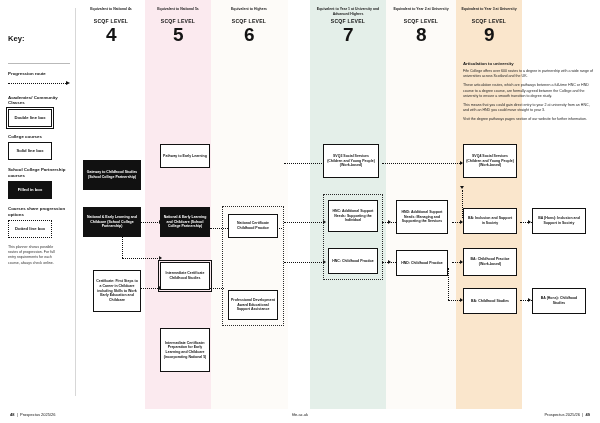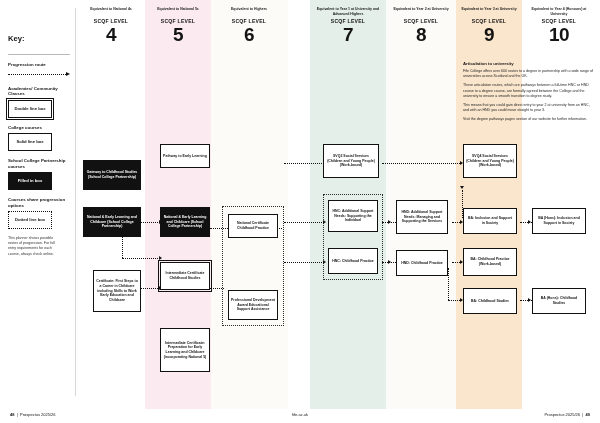--- a/index.html
+++ b/index.html
@@ -12,21 +12,21 @@
   }
   .page{position:absolute;inset:0;}
 
   
   .bands{position:absolute;left:0;top:0;width:600px;height:409px;}
   .band{position:absolute;top:0;bottom:0;}
 
   
   .keypanel{position:absolute;left:8px;top:8px;width:62px;}
   .planner-title{font-size:7.4px;font-weight:bold;line-height:1.32;letter-spacing:-0.1px;}
-  .key-head{font-size:7.6px;font-weight:bold;margin-top:26px;padding-bottom:11px;border-bottom:0.7px solid #b9b9b9;}
+  .key-head{font-size:7.6px;font-weight:bold;margin-top:26px;padding-bottom:20px;border-bottom:0.7px solid #b9b9b9;}
   .key-sub{font-size:4.4px;font-weight:bold;line-height:1.25;margin-top:7px;}
   .arrowrow{display:flex;align-items:center;height:9px;margin-top:2px;}
   .dotline{flex:1;height:0;border-top:1.1px dotted #111;}
   .arrowhead{width:0;height:0;border-left:4px solid #111;border-top:2.6px solid transparent;border-bottom:2.6px solid transparent;margin-left:0.5px;}
   .keybox{margin-top:3px;width:44px;height:18px;display:flex;align-items:center;justify-content:center;text-align:center;font-size:4.2px;font-weight:bold;line-height:1.25;box-sizing:border-box;}
   .kb-double{border:0.8px solid #111;outline:0.8px solid #111;outline-offset:1.1px;}
   .kb-solid{border:0.9px solid #111;}
   .kb-filled{background:#111;color:#fff;border:0.9px solid #111;}
   .kb-dotted{border:1px dotted #111;}
   .key-note{font-size:3.6px;line-height:1.45;margin-top:7px;color:#333;width:52px;}
@@ -124,25 +124,20 @@
   </div>
   <div class="colhead" style="left:389px;width:64px;">
     <div class="eqv">Equivalent to Year 2 at University</div>
     <div class="scqf">SCQF LEVEL</div>
     <div class="lvlnum">8</div>
   </div>
   <div class="colhead" style="left:459px;width:60px;">
     <div class="eqv">Equivalent to Year 3 at University</div>
     <div class="scqf">SCQF LEVEL</div>
     <div class="lvlnum">9</div>
-  </div>
-  <div class="colhead" style="left:526px;width:66px;">
-    <div class="eqv">Equivalent to Year 4 (Honours) at University</div>
-    <div class="scqf">SCQF LEVEL</div>
-    <div class="lvlnum">10</div>
   </div>
 
   <div class="b-dotted-wrap" style="left:222px;top:206px;width:62px;height:120px;"></div>
   <div class="b-dotted-wrap" style="left:323px;top:194px;width:60px;height:86px;"></div>
 
   <div class="conn" style="left:141px;top:222px;width:19px;"></div>
   <div class="ahead" style="left:159px;top:219.6px;"></div>
 
   <div class="conn" style="left:141px;top:288px;width:19px;"></div>
   <div class="ahead" style="left:159px;top:285.6px;"></div>

